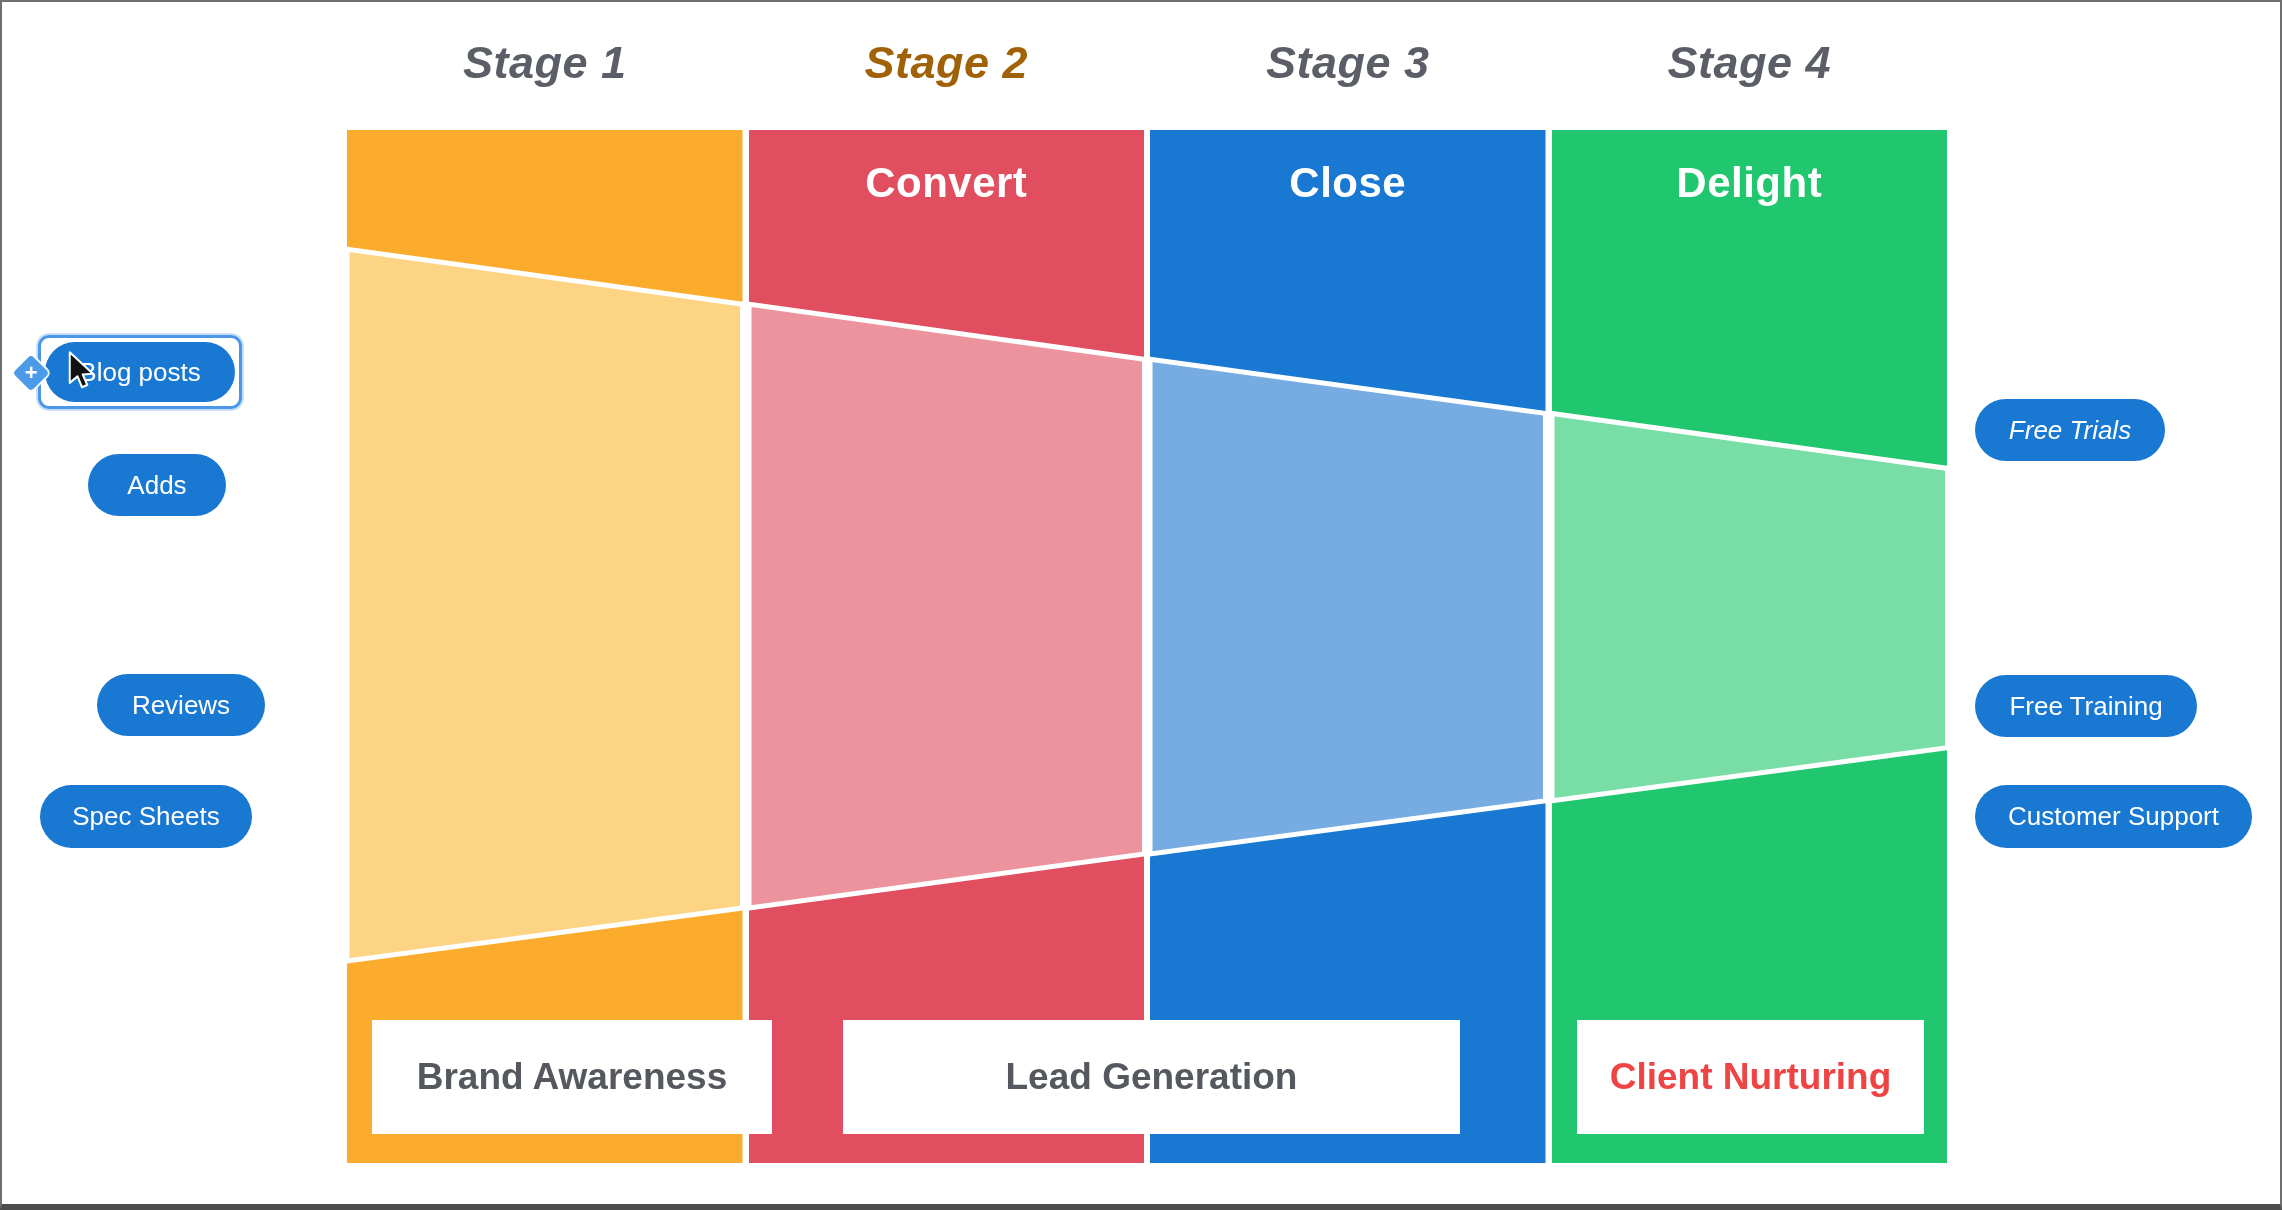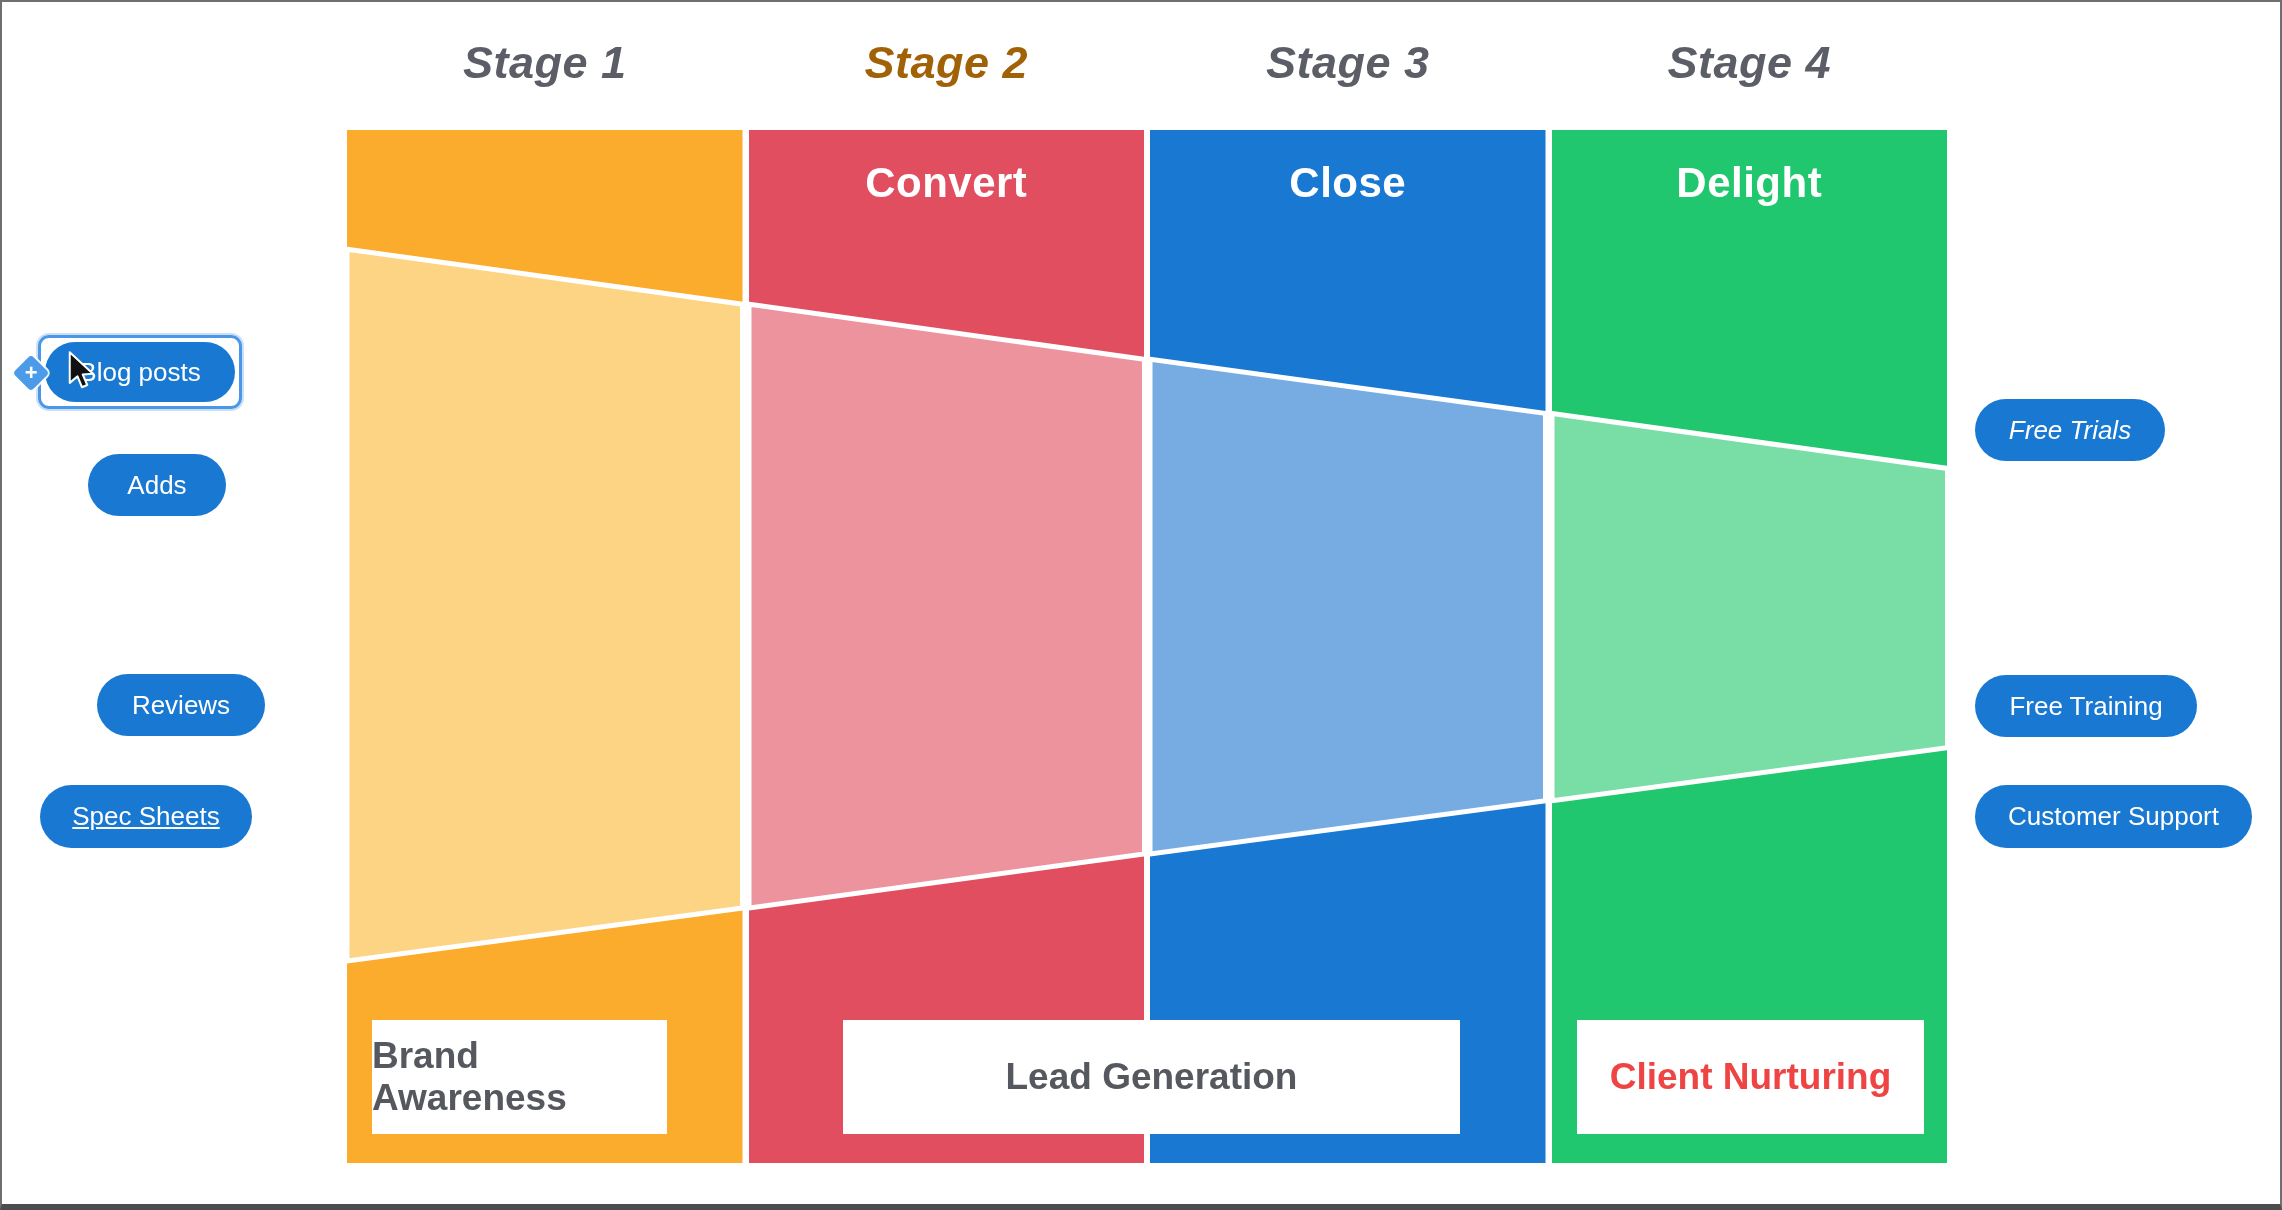--- a/index.html
+++ b/index.html
@@ -27,21 +27,21 @@
   .col-header{
     position:absolute;top:0;left:0;right:0;height:105px;
     display:flex;align-items:center;justify-content:center;
     color:#ffffff;font-size:42px;font-weight:bold;letter-spacing:0.5px;
   }
   .bottom-box{
     position:absolute;top:890px;height:114px;background:#ffffff;
     display:flex;align-items:center;justify-content:center;
     font-size:37px;font-weight:bold;
   }
-  .box-brand{left:25px;width:295px;}
+  .box-brand{left:25px;width:400px;}
   .box-lead{left:496px;width:617px;}
   .box-client{left:1230px;width:347px;}
   
   .pill{
     position:absolute;border-radius:34px;color:#ffffff;font-size:26px;
     display:flex;align-items:center;justify-content:center;cursor:default;
   }
   .btn-adds{left:86px;top:452px;width:138px;height:62px;}
   .btn-reviews{left:95px;top:672px;width:168px;height:62px;}
   .btn-spec{left:38px;top:783px;width:212px;height:63px;}
@@ -122,21 +122,21 @@
 
   <div class="selection-frame">
     <div class="pill-inner" style="background: rgb(24, 120, 210);">Blog posts</div>
   </div>
   <div class="plus-handle" style="background: rgb(76, 155, 232);">
     <span>+</span>
   </div>
 
   <div class="pill btn-adds" style="background: rgb(24, 120, 210);">Adds</div>
   <div class="pill btn-reviews" style="background: rgb(24, 120, 210);">Reviews</div>
-  <div class="pill btn-spec" style="background: rgb(24, 120, 210); text-decoration: underline;">Spec Sheets</div>
+  <div class="pill btn-spec" style="background: rgb(24, 120, 210);">Spec Sheets</div>
 
   <div class="pill btn-trials" style="background: rgb(24, 120, 210); font-style: italic;">Free Trials</div>
   <div class="pill btn-training" style="background: rgb(24, 120, 210);">Free Training</div>
   <div class="pill btn-support" style="background: rgb(24, 120, 210);">Customer Support</div>
 
   <svg class="cursor" width="30" height="40" viewBox="0 0 24 32">
     <path d="M3 1 L3 25.5 L9.2 20.3 L12.8 29 L17 27.2 L13.4 18.8 L21.5 18.2 Z" fill="#111111" stroke="#ffffff" stroke-width="1.6" stroke-linejoin="round"></path>
   </svg>
 
 </div>

